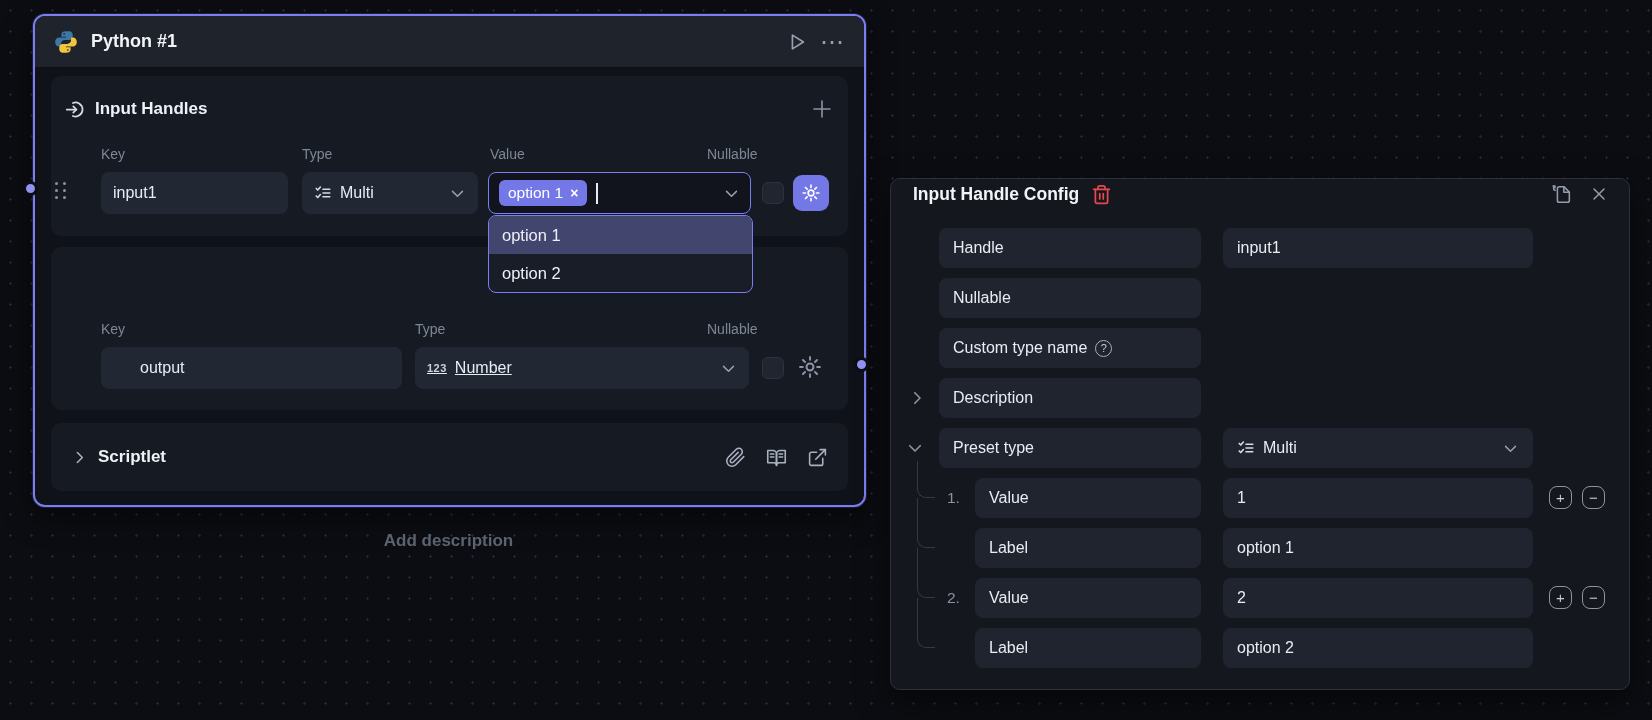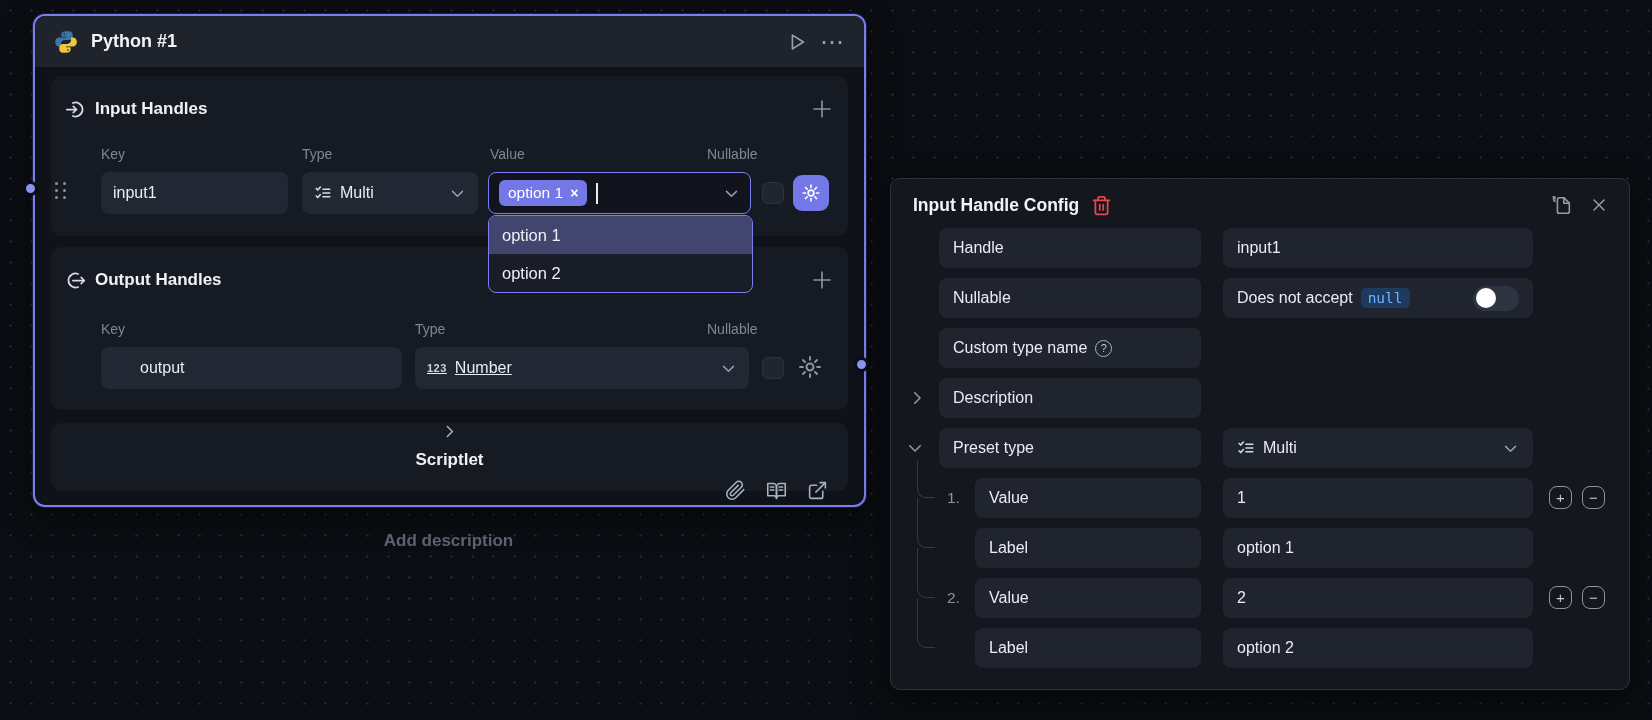--- a/index.html
+++ b/index.html
@@ -86,21 +86,21 @@
   }
 
   .add-desc { left:33px; top:531px; width:831px; text-align:center; font-size:17px; font-weight:700; color:#5b6370; cursor:pointer; }
 
   
   .panel {
     left:890px; top:178px; width:740px; height:512px;
     background:#14171e; border:1px solid #2c313c; border-radius:10px;
     box-shadow:0 12px 32px rgba(0,0,0,.5); z-index:3;
   }
-  .panel-header { position:absolute; left:22px; right:20px; top:13px; height:26px; display:flex; align-items:center; gap:12px; }
+  .panel-header { position:absolute; left:22px; right:20px; top:2px; height:26px; display:flex; align-items:center; gap:12px; }
   .panel-title { font-size:17.5px; font-weight:700; color:#f2f4f7; }
   .trash { color:var(--danger,#e5484d); cursor:pointer; }
   .panel-hdr-right { margin-left:auto; display:flex; align-items:center; gap:16px; color:#959ca9; }
 
   .prow-label, .prow-value {
     position:absolute; height:40px; background:#1f242e; border-radius:8px;
     font-size:16px; color:#e9ecf2; display:flex; align-items:center; padding:0 14px; gap:8px;
   }
   .prow-label { left:48px; width:262px; }
   .prow-label.indented { left:84px; width:226px; }
@@ -212,35 +212,20 @@
   <span class="checkbox" style="left:711px; top:106px;"></span>
   <span class="gear-btn" style="left:742px; top:99px;">
     <svg width="20" height="20" viewBox="0 0 24 24" fill="none" stroke="currentColor" stroke-width="2" stroke-linecap="round">
         <circle cx="12" cy="12" r="3.4"></circle>
         <path d="M12 2.6v2.8M12 18.6v2.8M2.6 12h2.8M18.6 12h2.8M5.4 5.4l2 2M16.6 16.6l2 2M18.6 5.4l-2 2M7.4 16.6l-2 2"></path>
       </svg>
   </span>
 </div>
 
 <div class="abs card" style="left:51px; top:247px; width:797px; height:163px;">
-  <div class="card-title-row">
-    <span class="card-title-icon">
-      <svg width="21" height="21" viewBox="0 0 24 24" fill="none" stroke="currentColor" stroke-width="2" stroke-linecap="round" stroke-linejoin="round">
-          <path d="M15 4.6a8 8 0 1 0 0 14.8"></path>
-          <path d="M9 12h13"></path>
-          <path d="M18.5 8.5 22 12l-3.5 3.5"></path>
-        </svg>
-    </span>
-    <span class="card-title">Output Handles</span>
-    <span class="plus-btn">
-      <svg width="24" height="24" viewBox="0 0 24 24" fill="none" stroke="currentColor" stroke-width="1.6" stroke-linecap="round">
-          <path d="M12 4v16M4 12h16"></path>
-        </svg>
-    </span>
-  </div>
   <span class="col-label" style="left:50px; top:74px;">Key</span>
   <span class="col-label" style="left:364px; top:74px;">Type</span>
   <span class="col-label" style="left:656px; top:74px;">Nullable</span>
 
   <div class="inp" style="left:50px; top:100px; width:301px;padding-left:39px;">
     <span>output</span>
   </div>
   <div class="inp sel" style="left:364px; top:100px; width:334px;text-decoration:underline;">
     <span class="type-badge">123</span>
     <span>Number</span>
@@ -252,21 +237,21 @@
   </div>
   <span class="checkbox" style="left:711px; top:110px;"></span>
   <span class="gear-plain" style="left:746px; top:107px;">
     <svg width="26" height="26" viewBox="0 0 24 24" fill="none" stroke="currentColor" stroke-width="1.8" stroke-linecap="round">
         <circle cx="12" cy="12" r="3.2"></circle>
         <path d="M12 2.8v2.6M12 18.6v2.6M2.8 12h2.6M18.6 12h2.6M5.5 5.5l1.9 1.9M16.6 16.6l1.9 1.9M18.5 5.5l-1.9 1.9M7.4 16.6l-1.9 1.9"></path>
       </svg>
   </span>
 </div>
 
-<div class="abs card" style="left:51px; top:423px; width:797px; height:68px; display:flex; align-items:center; padding:0 20px; gap:10px;flex-direction:column;">
+<div class="abs card" style="left:51px; top:423px; width:797px; height:68px; display:flex; align-items:center; padding:0 20px; gap:10px;">
   <span style="color:#aab1bf;">
     <svg width="17" height="17" viewBox="0 0 24 24" fill="none" stroke="currentColor" stroke-width="2.2" stroke-linecap="round" stroke-linejoin="round">
         <polyline points="9 5 16 12 9 19"></polyline>
       </svg>
   </span>
   <span class="card-title">Scriptlet</span>
   <span style="margin-left:auto; display:flex; gap:20px; color:#aab1bf;">
     <span>
       <svg width="21" height="21" viewBox="0 0 24 24" fill="none" stroke="currentColor" stroke-width="1.8" stroke-linecap="round" stroke-linejoin="round">
           <path d="M21.44 11.05l-9.19 9.19a6 6 0 0 1-8.49-8.49l9.19-9.19a4 4 0 1 1 5.66 5.66l-9.2 9.19a2 2 0 0 1-2.83-2.83l8.49-8.48"></path>
@@ -330,27 +315,20 @@
   <div class="prow-label" style="top:49px;">
       <span>Handle</span>
     </div>
   <div class="prow-value" style="top:49px;">
       <span>input1</span>
     </div>
 
   <div class="prow-label" style="top:99px;">
       <span>Nullable</span>
     </div>
-  <div class="prow-value" style="top:99px;">
-    <span>Does not accept</span>
-    <span class="null-badge">null</span>
-    <span class="toggle">
-        <span class="knob"></span>
-      </span>
-  </div>
 
   <div class="prow-label" style="top:149px;">
     <span>Custom type name</span>
     <span class="qmark">?</span>
   </div>
 
   <span class="gutter-chev" style="left:17px; top:210px;">
     <svg width="18" height="18" viewBox="0 0 24 24" fill="none" stroke="currentColor" stroke-width="2.2" stroke-linecap="round" stroke-linejoin="round">
         <polyline points="9 5 16 12 9 19"></polyline>
       </svg>

